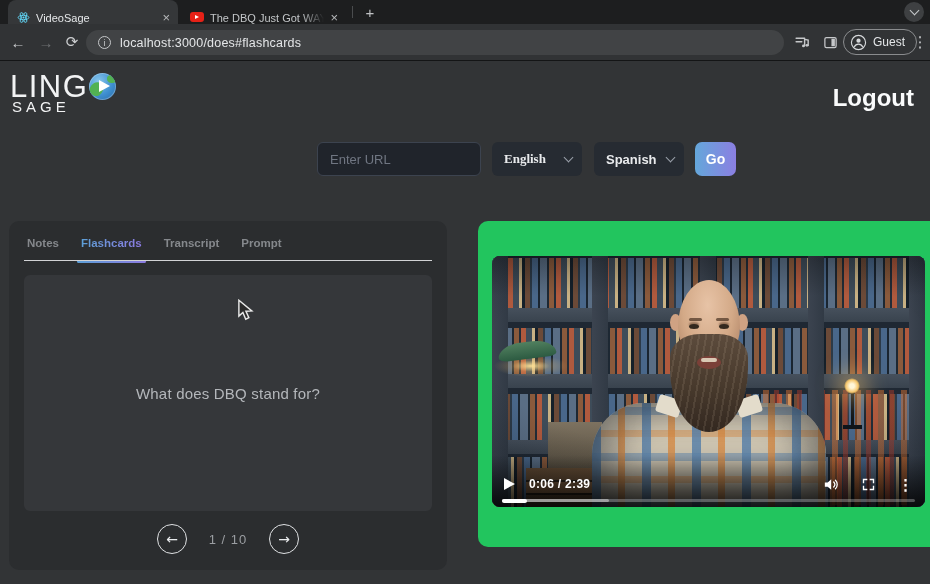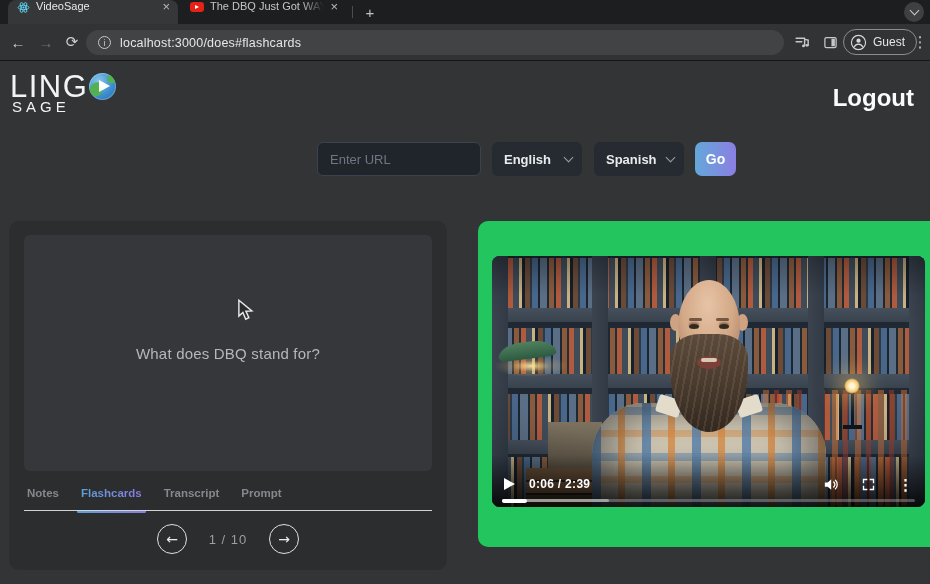--- a/index.html
+++ b/index.html
@@ -2,21 +2,21 @@
 <html><head>
 <meta charset="utf-8">
 <style>
   * { margin:0; padding:0; box-sizing:border-box; }
   html,body { width:930px; height:584px; overflow:hidden; background:#323436;
     font-family:"Liberation Sans", sans-serif; }
   #stage { position:relative; width:930px; height:584px; }
 
   
   #tabstrip { position:absolute; left:0; top:0; width:930px; height:24px; background:#1d1e1f; }
-  .tab { position:absolute; top:0; height:24px; display:flex; align-items:flex-start; gap:6px;
+  .tab { position:absolute; top:0; height:24px; display:flex; align-items:flex-end; gap:6px;
     padding:0 8px; font-size:11px; color:#c3c6c8; }
   .tab.active { background:#353739; border-radius:8px 8px 0 0; color:#e6e8ea; }
   .tab-title { flex:1; white-space:nowrap; overflow:hidden; }
   .tab .fade { -webkit-mask-image:linear-gradient(90deg,#000 80%,transparent); mask-image:linear-gradient(90deg,#000 80%,transparent); }
   .tab-close { font-size:13px; line-height:1; color:#b7b9bb; cursor:default; }
   .favicon { width:14px; height:14px; flex:0 0 auto; display:flex; align-items:center; justify-content:center; }
   .yt-icon { width:14px; height:10px; background:#e62117; border-radius:3px; position:relative; }
   .yt-icon::after { content:""; position:absolute; left:5px; top:2.6px; border-left:4.5px solid #fff;
     border-top:2.5px solid transparent; border-bottom:2.5px solid transparent; }
   .tab-divider { position:absolute; left:352px; top:6px; width:1px; height:12px; background:#4a4c4e; }
@@ -60,21 +60,21 @@
 
   
   .inrow { position:absolute; height:34px; display:flex; align-items:center; border-radius:6px; }
   #upload-btn { left:196px; top:142px; width:110px; background:#272b31; gap:8px; justify-content:center;
     color:#e8eaec; font-size:13px; font-weight:700; }
   #url-input { left:317px; top:142px; width:164px; background:#20242b; border:1px solid #3c434f;
     color:#e4e6e8; font-size:13px; padding:0 12px; outline:none; }
   #url-input::placeholder { color:#707682; }
   .select { background:#262b32; color:#e9ebed; font-size:13px; font-weight:700; width:90px;
     padding:0 10px 0 12px; justify-content:space-between; }
-  #select-from { left:492px; top:142px; } #select-to { left:594px; top:142px; }
+  #select-from { left:492px; top:142px;font-family:Liberation Serif, serif; } #select-to { left:594px; top:142px; }
   .sel-chev { width:7px; height:7px; border-right:1.7px solid #9aa0aa; border-bottom:1.7px solid #9aa0aa;
     transform:rotate(45deg); margin-top:-3px; }
   #go-btn { left:695px; top:142px; width:41px; border-radius:7px; justify-content:center;
     background:linear-gradient(90deg,#64a7da,#8b7fe2); color:#fff; font-size:14px; font-weight:700; }
 
   
   #left-card { position:absolute; left:9px; top:221px; width:438px; height:349px; background:#2b2d2f; border-radius:10px; }
   #ltabs { position:relative; display:flex; gap:22px; padding:16px 18px 12px; font-size:11.5px; font-weight:700; }
   .ltab { color:#85888c; position:relative; cursor:pointer; }
   .ltab.active { background:linear-gradient(90deg,#5d9fd6,#8b7ae0); -webkit-background-clip:text;
@@ -252,29 +252,29 @@
     <span>English</span>
     <span class="sel-chev"></span>
   </div>
   <div class="inrow select" id="select-to">
     <span>Spanish</span>
     <span class="sel-chev"></span>
   </div>
   <div class="inrow" id="go-btn">Go</div>
 
   <div id="left-card">
-    <div id="flashcard">
-      <span id="question">What does DBQ stand for?</span>
-    </div>
     <div id="ltabs">
       <span class="ltab">Notes</span>
       <span class="ltab active">Flashcards</span>
       <span class="ltab">Transcript</span>
       <span class="ltab">Prompt</span>
       <span id="ltabs-underline"></span>
+    </div>
+    <div id="flashcard">
+      <span id="question">What does DBQ stand for?</span>
     </div>
     <div id="fc-nav">
       <button class="circ-btn">←</button>
       <span id="fc-counter">1 / 10</span>
       <button class="circ-btn">→</button>
     </div>
   </div>
 
   <div id="right-card">
     <div id="video">

